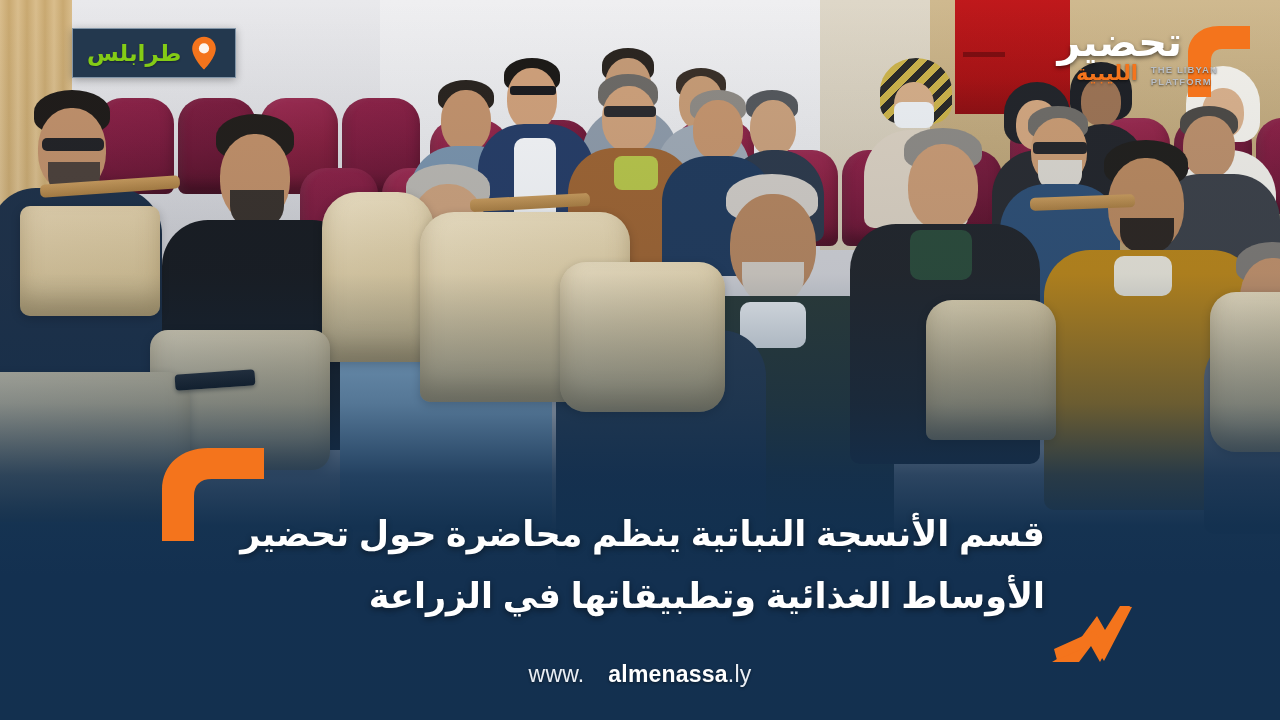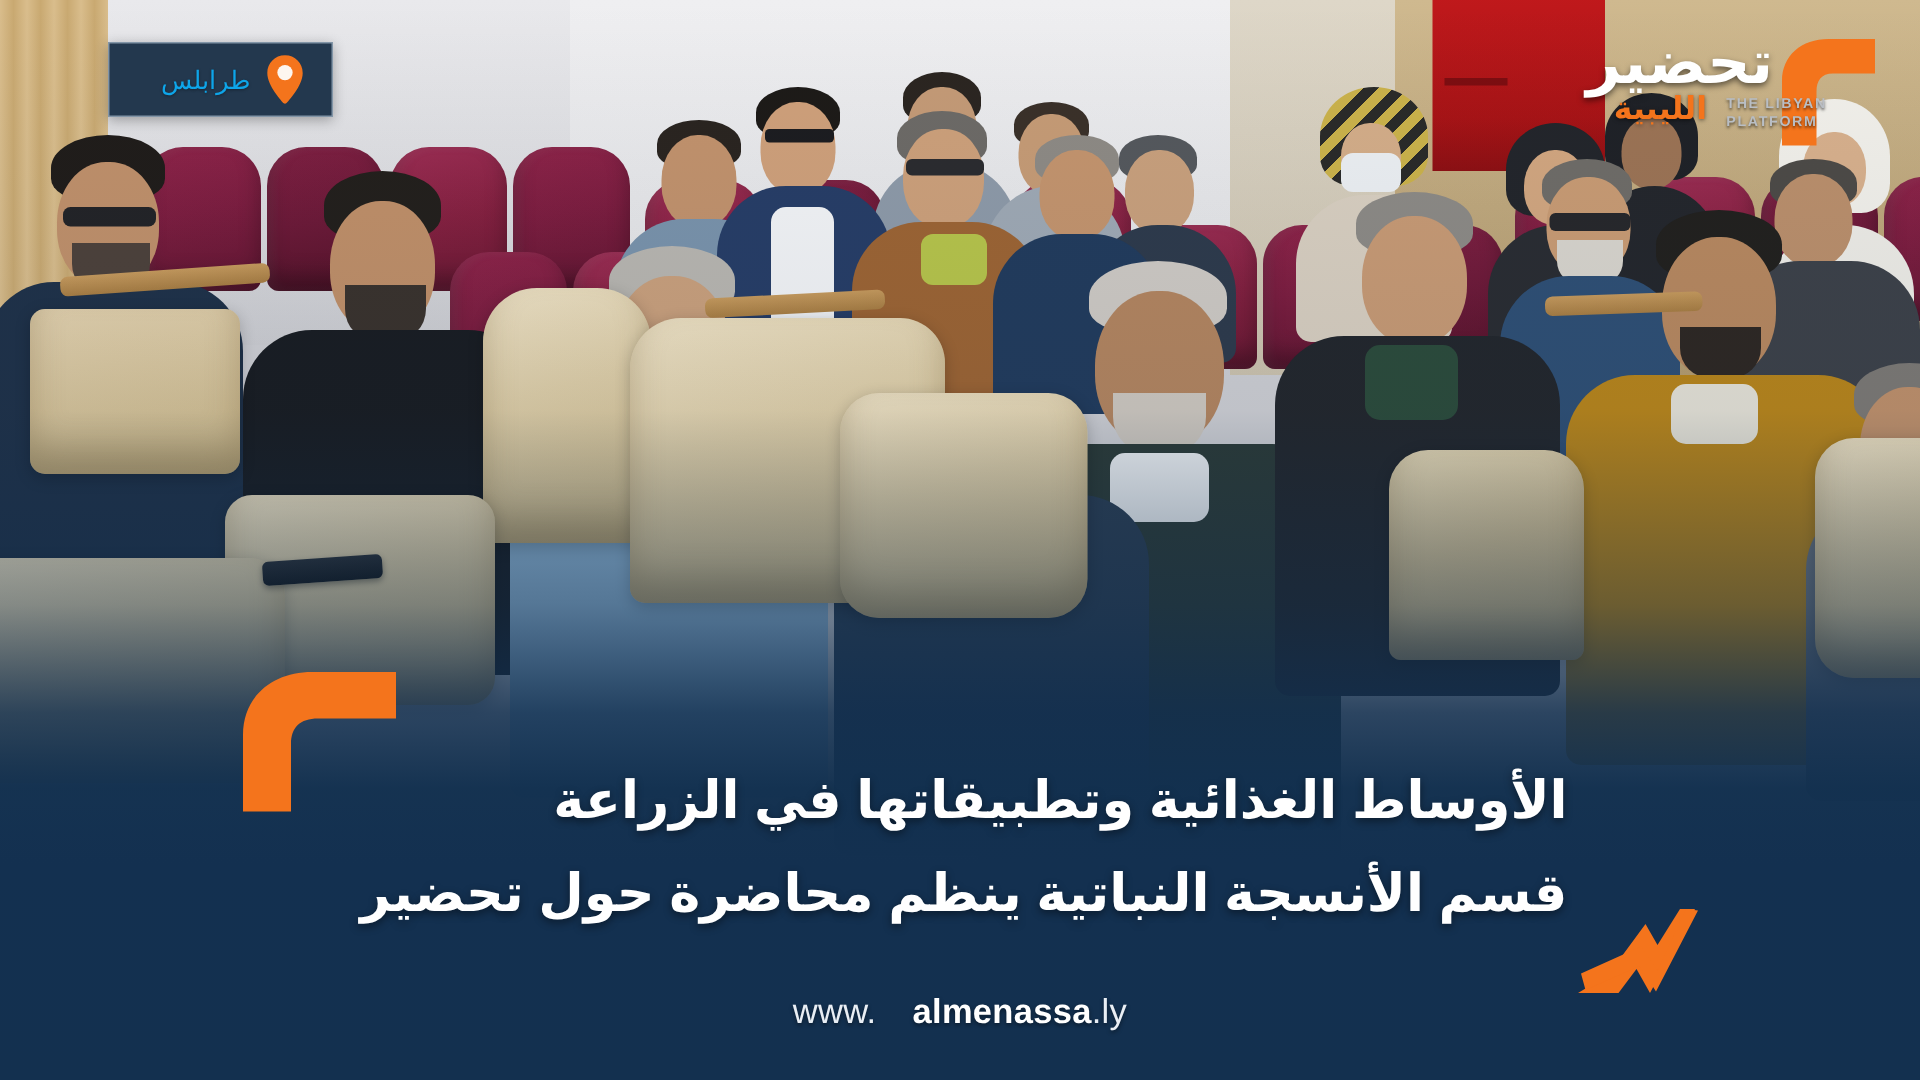--- a/index.html
+++ b/index.html
@@ -91,21 +91,21 @@
     height:50px; min-width:150px;
     display:flex; align-items:center; gap:10px;
     padding:0 18px 0 14px;
     background:#23384e;
     border:1px solid rgba(210,225,240,.55);
     box-shadow:0 2px 8px rgba(0,0,0,.30);
   }
   .pin { width:26px; height:34px; position:relative; flex:0 0 auto; }
   .pin svg { display:block; }
   .loc-text {
-    color:#0ea5e9; font-size:17px; font-weight:normal;
+    color:#84cc16; font-size:23px; font-weight:bold;
     line-height:1; letter-spacing:.3px; white-space:nowrap;
     text-shadow:0 1px 2px rgba(0,0,0,.35);
   }
 
   
   .logo { position:absolute; right:24px; top:20px; width:215px; height:92px; }
   .logo-ar {
     position:absolute; right:74px; top:2px;
     color:#ffffff; font-size:40px; font-weight:bold; line-height:1;
     letter-spacing:-1px; white-space:nowrap;
@@ -362,21 +362,21 @@
   </span>
 
   <span class="deco-l">
     <svg width="86" height="62" viewBox="0 0 86 62" aria-hidden="true">
       <path d="M82 2 L52 58 L43 42 L31 58 H4 L24 46 L49 12 L57 26 L72 2 Z" fill="#f4741c"></path>
       <path d="M84 3 L56 57 L45 40 L9 56 L6 45 L46 27 L57 43 L76 2 Z" fill="#f4741c"></path>
     </svg>
   </span>
 
   <div class="headline">
+    <span class="ln">قسم الأنسجة النباتية ينظم محاضرة حول تحضير</span>
     <span class="ln">الأوساط الغذائية وتطبيقاتها في الزراعة</span>
-    <span class="ln">قسم الأنسجة النباتية ينظم محاضرة حول تحضير</span>
   </div>
 
   <div class="url">
     <span>www.</span><b>almenassa</b><span>.ly</span>
   </div>
 
 </div>
 
 </body></html>

